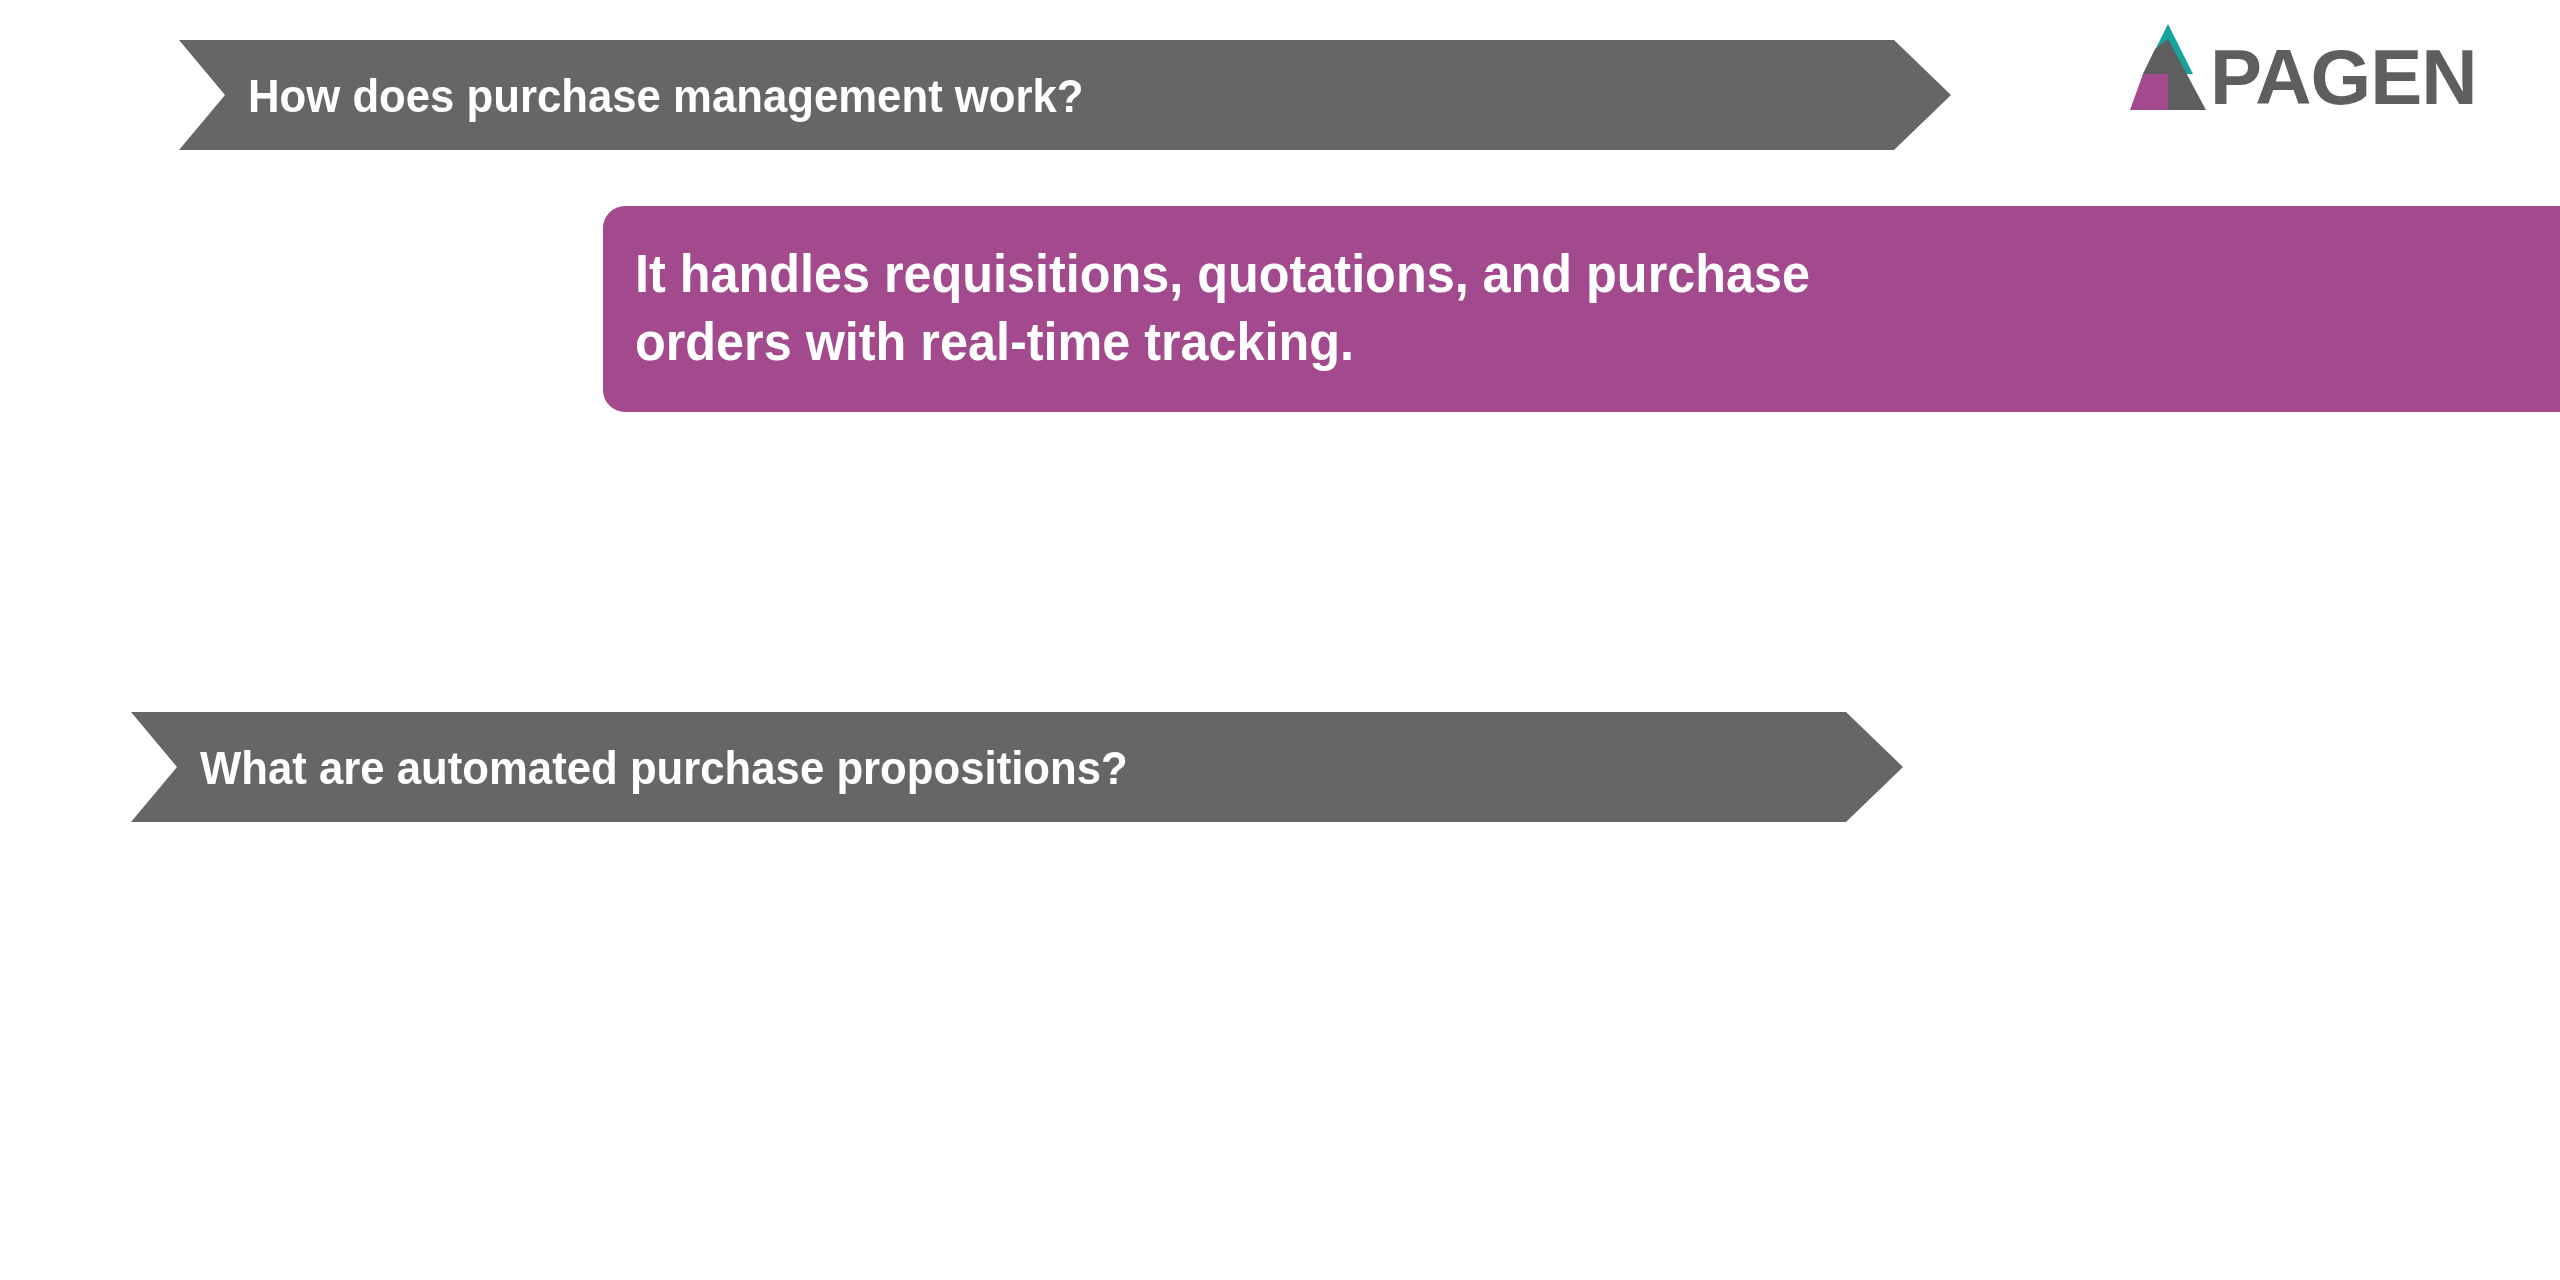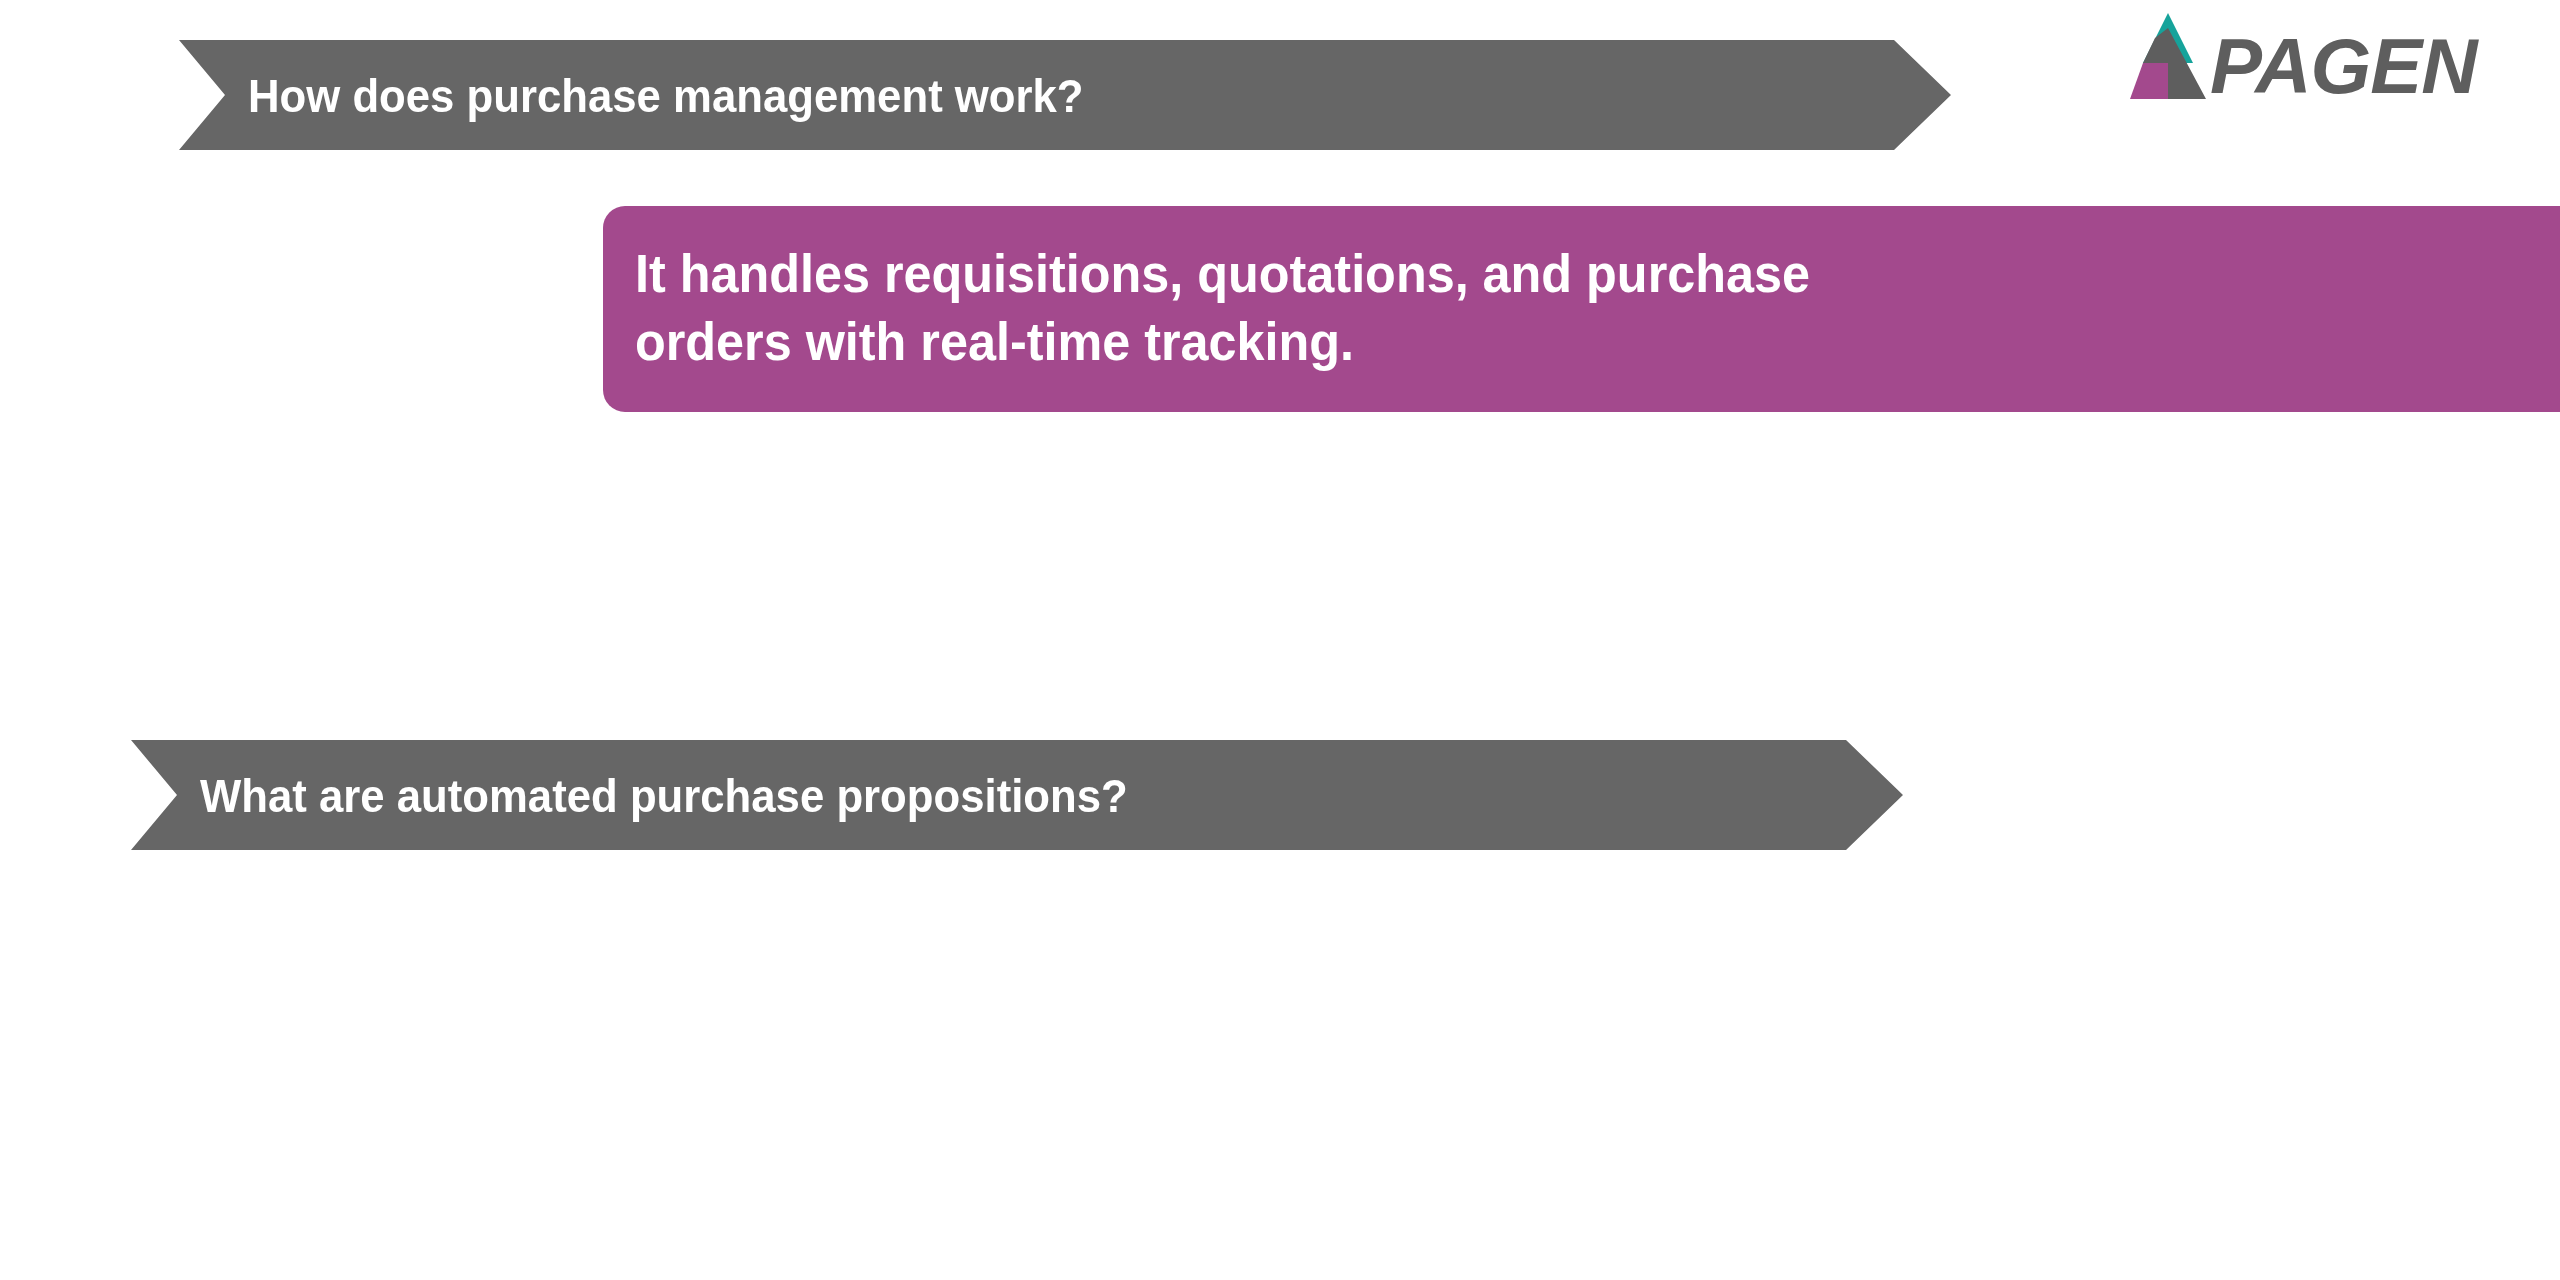--- a/index.html
+++ b/index.html
@@ -12,42 +12,41 @@
     height: 1280px;
     position: relative;
     overflow: hidden;
     font-family: "Liberation Sans", "DejaVu Sans", sans-serif;
   }
 
   
   #logo {
     position: absolute;
     left: 2130px;
-    top: 7px;
+    top: 18px;
     width: 420px;
     height: 92px;
-    font-style: italic;
   }
   #logo svg { display: block; }
   .logo-word {
     font-family: "Liberation Sans", "DejaVu Sans", sans-serif;
     font-weight: 700;
     font-size: 78px;
     letter-spacing: -1px;
     fill: #5e5e5e;
   }
 
   
   .qa-block {
     position: absolute;
     left: 0;
     width: 2560px;
   }
   #qa-0 { top: 40px; margin-left: 48px; }
-  #qa-1 { top: 740px; }
+  #qa-1 { top: 712px; }
 
   
   .question-banner {
     position: relative;
     margin-left: 131px;
     width: 1772px;
     height: 110px;
     background: #666666;
     -webkit-clip-path: polygon(
         0 0,

